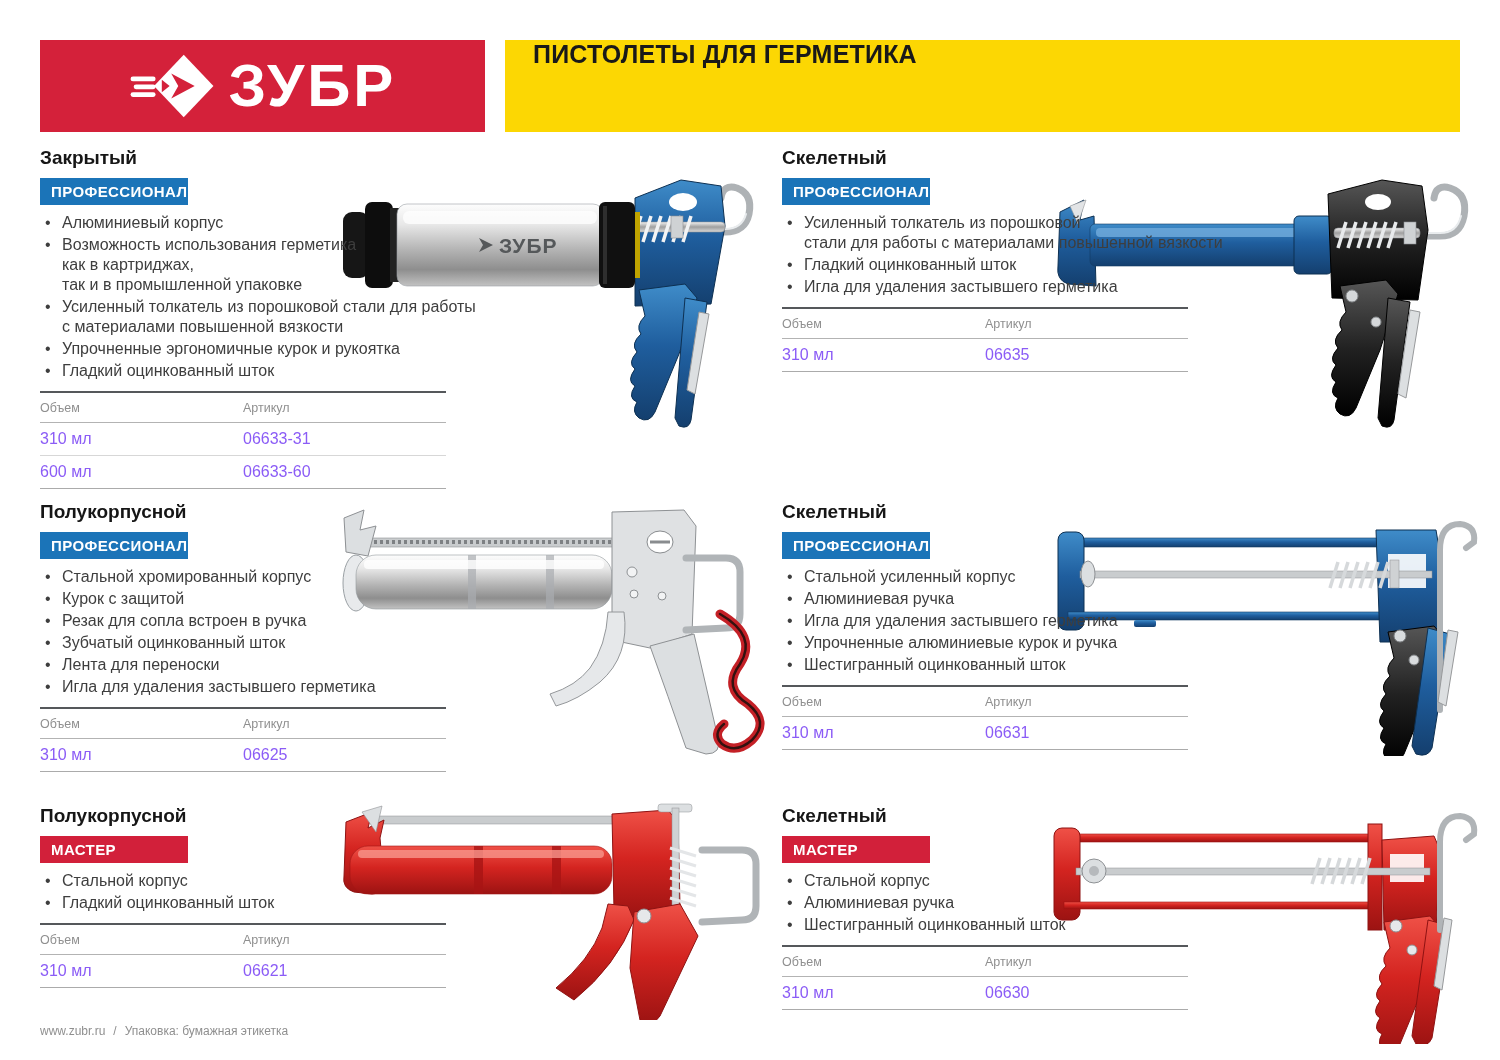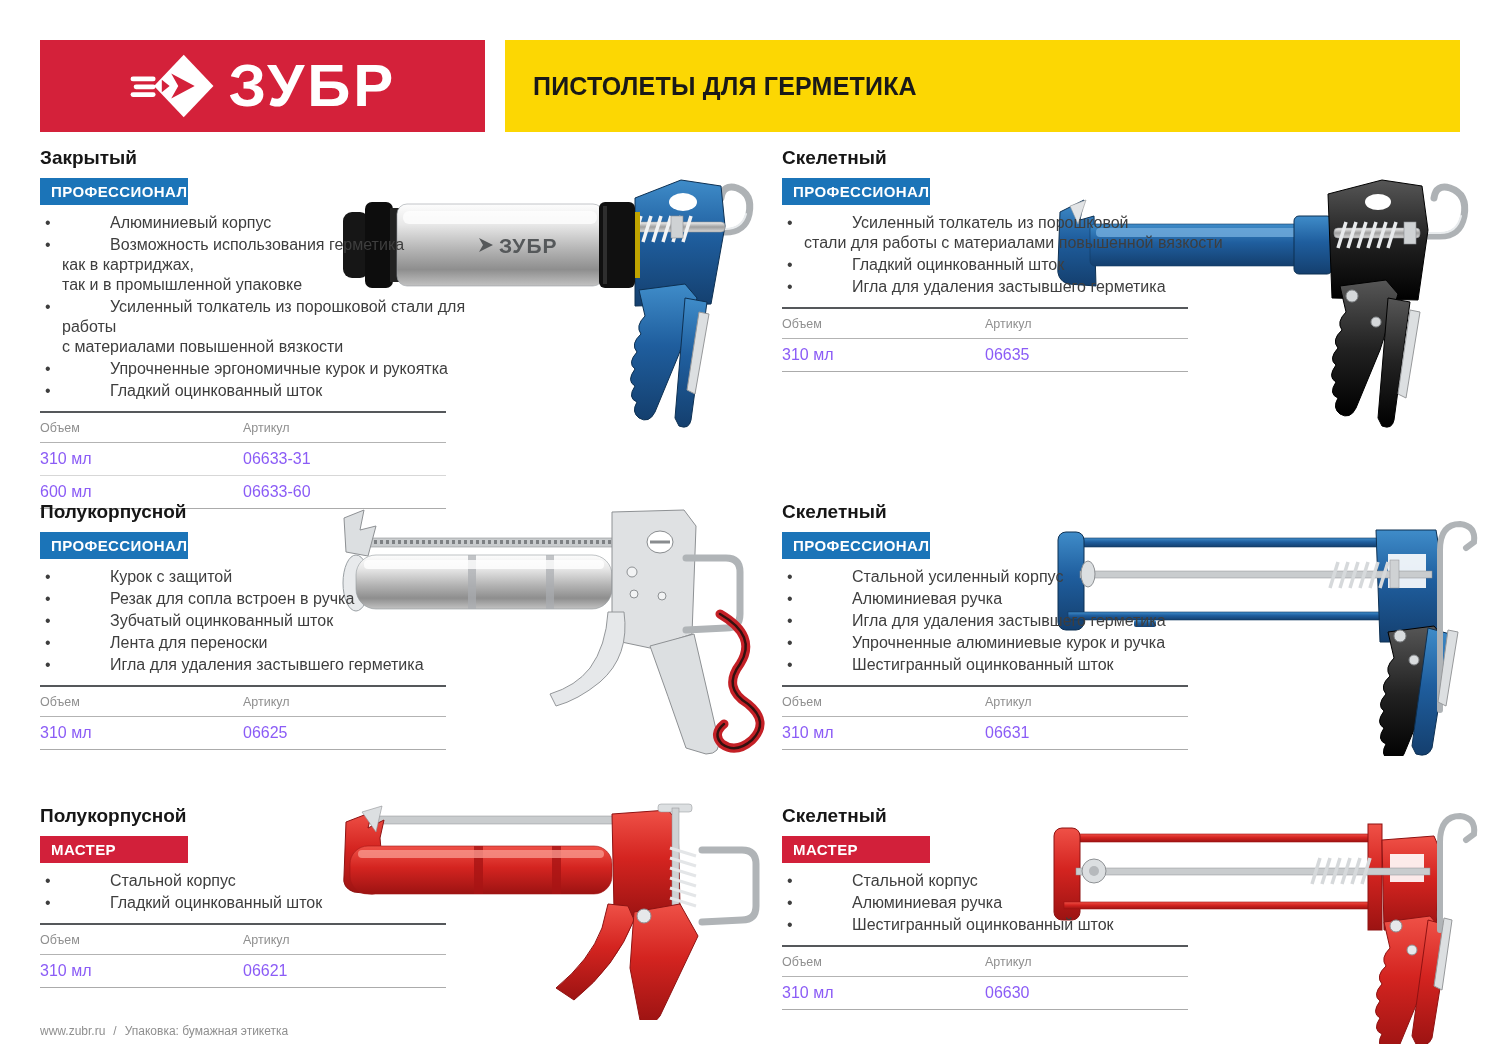--- a/index.html
+++ b/index.html
@@ -3,37 +3,37 @@
 <meta charset="utf-8">
 <style>
   html,body{margin:0;padding:0;background:#fff;}
   body{font-family:"Liberation Sans","DejaVu Sans",sans-serif;}
   #page{position:relative;width:1500px;height:1060px;background:#fff;overflow:hidden;}
 
   
   .hdr{position:absolute;left:40px;top:40px;width:1420px;height:92px;display:flex;}
   .hdr-red{width:445px;height:92px;background:#d4213a;display:flex;align-items:center;justify-content:center;gap:14px;flex:0 0 auto;}
   .hdr-brand{color:#fff;font-size:60px;font-weight:bold;letter-spacing:3px;line-height:1;}
-  .hdr-yellow{margin-left:20px;flex:1 1 auto;background:#fcd703;display:flex;align-items:center;}
+  .hdr-yellow{margin-left:20px;flex:1 1 auto;background:#fcd703;display:flex;align-items:flex-start;}
   .hdr-title{font-size:25px;font-weight:bold;color:#191919;padding-left:28px;letter-spacing:0.2px;}
 
   
   .sec{position:absolute;width:470px;z-index:2;}
   .s1{left:40px;top:148px}.s2{left:782px;top:148px}
   .s3{left:40px;top:502px}.s4{left:782px;top:502px}
   .s5{left:40px;top:806px}.s6{left:782px;top:806px}
   .sec h2{margin:0;font-size:19px;line-height:1.1;color:#161616;}
   .badge{display:block;width:148px;box-sizing:border-box;margin-top:9px;padding:5px 0 5px 11px;
          color:#fff;font-size:15px;font-weight:bold;letter-spacing:0.4px;}
   .badge-blue{background:#1b74b8;}
   .badge-red{background:#d2203a;}
   .blts{list-style:none;margin:8px 0 0;padding:0;}
   .blts li{position:relative;padding-left:22px;margin:0 0 2px;font-size:16px;line-height:20px;color:#3e3e3e;}
   .blts li::before{content:"\2022";position:absolute;left:5px;top:0;color:#3e3e3e;}
-  .b-text{white-space:pre-line;margin-left:48px;}
+  .b-text{white-space:pre-line;}
 
   .spec{width:406px;border-collapse:collapse;margin-top:10px;border-top:2px solid #55585b;border-bottom:1px solid #ababab;table-layout:fixed;}
   .spec th{font-weight:normal;font-size:12.5px;color:#8f8f8f;text-align:left;padding:8px 0 7px;border-bottom:1px solid #b3b3b3;}
   .spec td{font-size:16px;font-weight:normal;color:#8b5cf6;padding:7px 0;border-bottom:1px solid #d7d7d7;}
   .spec tr:last-child td{border-bottom:none;}
 
   
   .img{position:absolute;z-index:1;}
   .img svg{display:block;width:100%;height:100%;}
   .i1{left:333px;top:172px;width:434px;height:258px}
@@ -169,20 +169,21 @@
           <td>06635</td>
         </tr>
       </tbody>
     </table>
   </div>
 
   <div class="sec s3">
     <h2>Полукорпусной</h2>
     <span class="badge badge-blue">ПРОФЕССИОНАЛ</span>
     <ul class="blts">
+      <li><span class="b-text">Стальной хромированный корпус</span></li>
       <li><span class="b-text">Курок с защитой</span></li>
       <li><span class="b-text">Резак для сопла встроен в ручка</span></li>
       <li><span class="b-text">Зубчатый оцинкованный шток</span></li>
       <li><span class="b-text">Лента для переноски</span></li>
       <li><span class="b-text">Игла для удаления застывшего герметика</span></li>
     </ul>
     <table class="spec">
       <colgroup>
           <col style="width:50%">
           <col style="width:50%">

